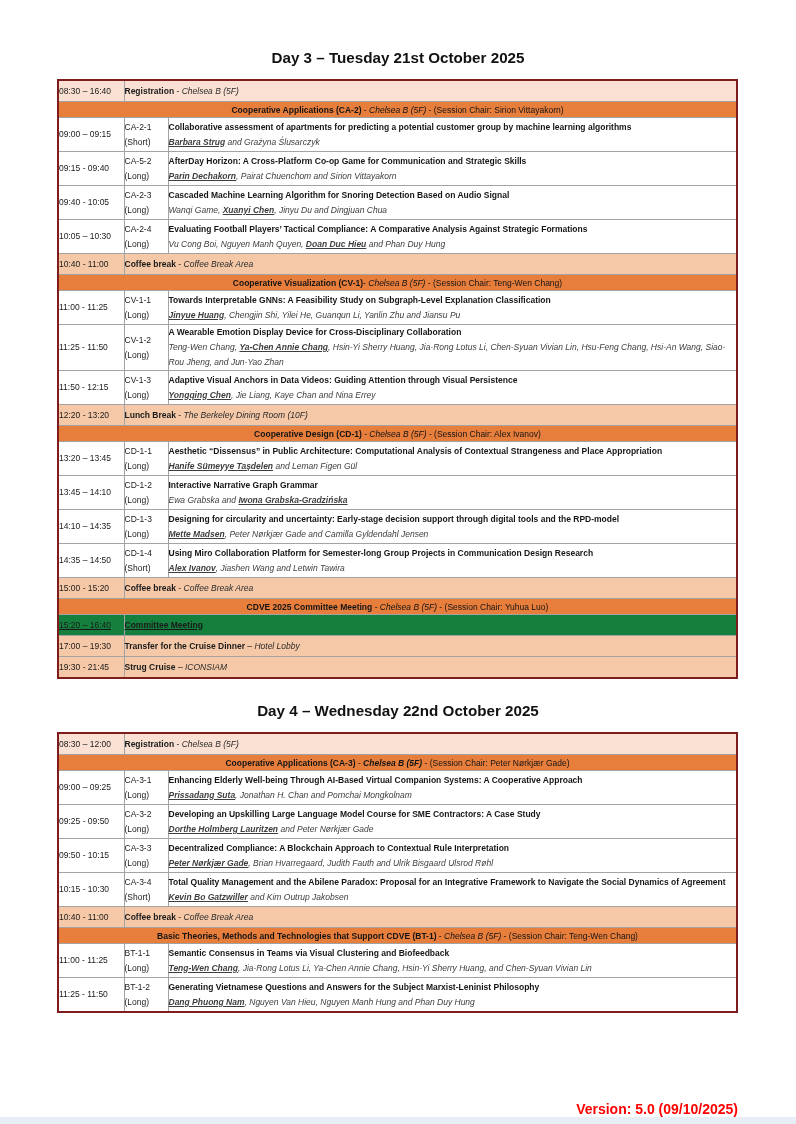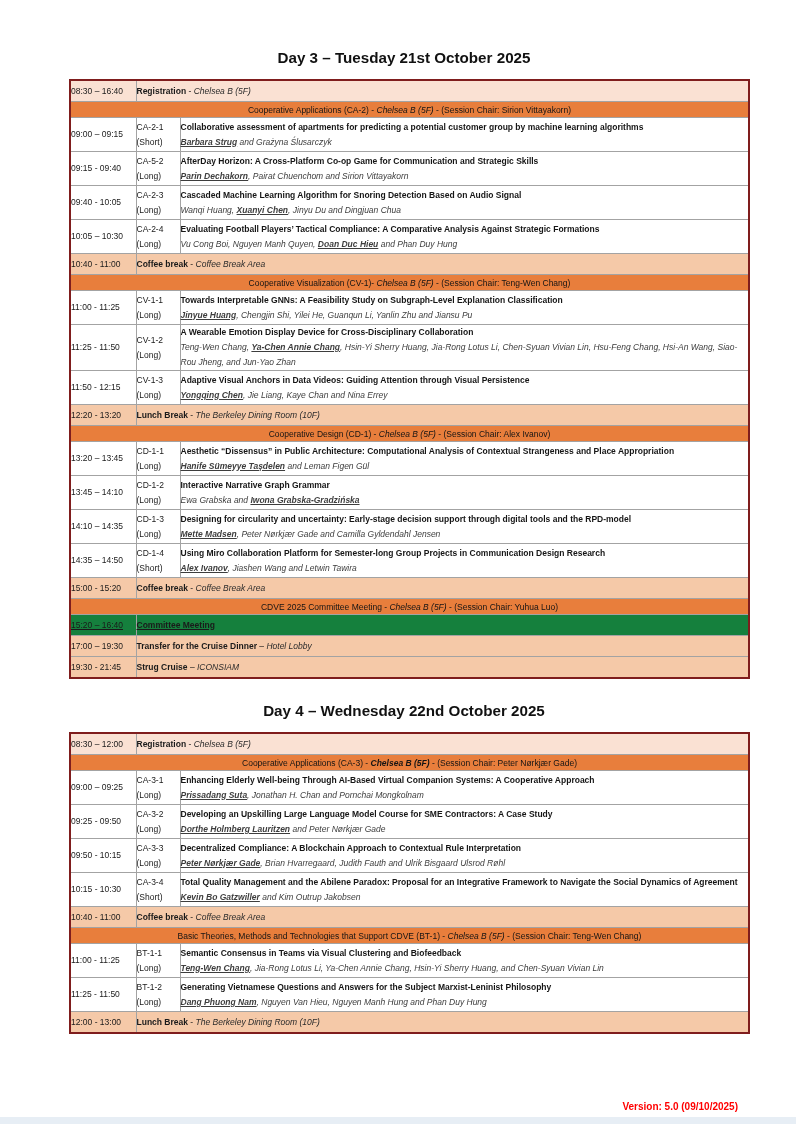--- a/index.html
+++ b/index.html
@@ -1,21 +1,21 @@
 <!DOCTYPE html>
 <html style="--orange: #e87e3c; --light-peach: #fae1d3; --peach: #f5c9a8; --version-red: #ff0000;"><head>
 <meta charset="utf-8">
 <style>
   html,body { margin:0; padding:0; }
   body {
     width:796px; height:1124px; background:#ffffff; overflow:hidden; position:relative;
     font-family:"Liberation Sans", sans-serif; color:#1a1a1a;
     -webkit-font-smoothing:antialiased;
   }
-  .page { padding-top:49px;padding-left:12px; }
+  .page { padding-top:49px; }
   .day-title {
     margin:0; text-align:center; font-size:15.2px; font-weight:bold; color:#111;
     font-family:"Liberation Sans", sans-serif;
   }
   .day + .day { margin-top:23px; }
   table.schedule {
     border-collapse:collapse; table-layout:fixed;
     width:681px; margin:13px 0 0 57px;
     border:2px solid #7f1d1d;
   }
@@ -29,42 +29,42 @@
   .cell-body { padding:2px 4px 2px 7px; line-height:11px; }
   .cell-body .lbl { font-weight:bold; white-space:pre-wrap; }
   .cell-body .sep { white-space:pre; }
   .cell-body .detail { font-style:italic; color:#2b2b2b; }
   
   .row-session td {
     background:var(--orange,#e87e3c); text-align:center;
     font-size:10.4px; padding:4px 2px; height:15px; color:#141414;
     border-left:2px solid #7a7a7a; border-right:2px solid #7a7a7a;
   }
-  .sg-b { font-weight:normal; }
+  .sg-b { font-weight:bold; }
   .sg-i { font-style:italic; }
   .sg-bi { font-weight:bold; font-style:italic; }
   .sg-r { }
   
   .row-paper td { height:33px; }
   .cell-code { padding:2px 2px 2px 6px; vertical-align:middle; }
   .code-line { line-height:15px; }
   .fmt-line  { line-height:15px; }
   .cell-content { padding:2px 8px 2px 7px; }
   .p-title { font-weight:bold; line-height:15px; color:#161616; }
   .p-authors { line-height:15px; color:#3d3d3d; font-style:italic; }
   .p-authors .sg-u { font-weight:bold; text-decoration:underline; font-style:italic;text-align:right; }
   .p-authors .sg-p { }
   
   .bg-light { background:var(--light-peach,#fae1d3); }
   .bg-peach { background:var(--peach,#f5c9a8); }
   .bg-white { background:#15803d;text-decoration:underline; }
   
   .version {
     position:absolute; right:58px; top:1101px;
-    color:var(--version-red,#ff0000); font-size:10px; font-weight:bold;
+    color:var(--version-red,#ff0000); font-size:14px; font-weight:bold;
   }
   .bottom-strip {
     position:absolute; left:0; bottom:0; width:796px; height:7px;
     background:#e7eef5;
   }
 </style>
 </head>
 <body>
 
 <div class="page">
@@ -114,21 +114,21 @@
   </tr>
 
   <tr class="row-paper">
     <td class="cell-time"><span>09:40 - 10:05</span></td>
     <td class="cell-code">
       <div class="code-line">CA-2-3</div>
       <div class="fmt-line">(Long)</div>
     </td>
     <td class="cell-content">
       <div class="p-title">Cascaded Machine Learning Algorithm for Snoring Detection Based on Audio Signal</div>
-      <div class="p-authors"><span class="sg-p">Wanqi Huang, </span><span class="sg-u">Xuanyi Chen</span><span class="sg-p">, Jinyu Du and Dingjuan Chua</span></div>
+      <div class="p-authors"><span class="sg-p">Wanqi Game, </span><span class="sg-u">Xuanyi Chen</span><span class="sg-p">, Jinyu Du and Dingjuan Chua</span></div>
     </td>
   </tr>
 
   <tr class="row-paper">
     <td class="cell-time"><span>10:05 – 10:30</span></td>
     <td class="cell-code">
       <div class="code-line">CA-2-4</div>
       <div class="fmt-line">(Long)</div>
     </td>
     <td class="cell-content">
@@ -375,26 +375,20 @@
       <div class="code-line">BT-1-2</div>
       <div class="fmt-line">(Long)</div>
     </td>
     <td class="cell-content">
       <div class="p-title">Generating Vietnamese Questions and Answers for the Subject Marxist-Leninist Philosophy</div>
       <div class="p-authors"><span class="sg-u">Dang Phuong Nam</span><span class="sg-p">, Nguyen Van Hieu, Nguyen Manh Hung and Phan Duy Hung</span></div>
     </td>
   </tr>
 
 
-  <tr class="row-simple bg-peach">
-    <td class="cell-time"><span>12:00 - 13:00</span></td>
-    <td class="cell-body" colspan="2">
-      <span class="lbl">Lunch Break</span><span class="sep"> - </span><span class="detail">The Berkeley Dining Room (10F)</span>
-    </td>
-  </tr>
 </tbody>
     </table>
   </section>
 
 </div>
 
 <div class="version">Version: 5.0 (09/10/2025)</div>
 <div class="bottom-strip"></div>
 
 </body></html>

